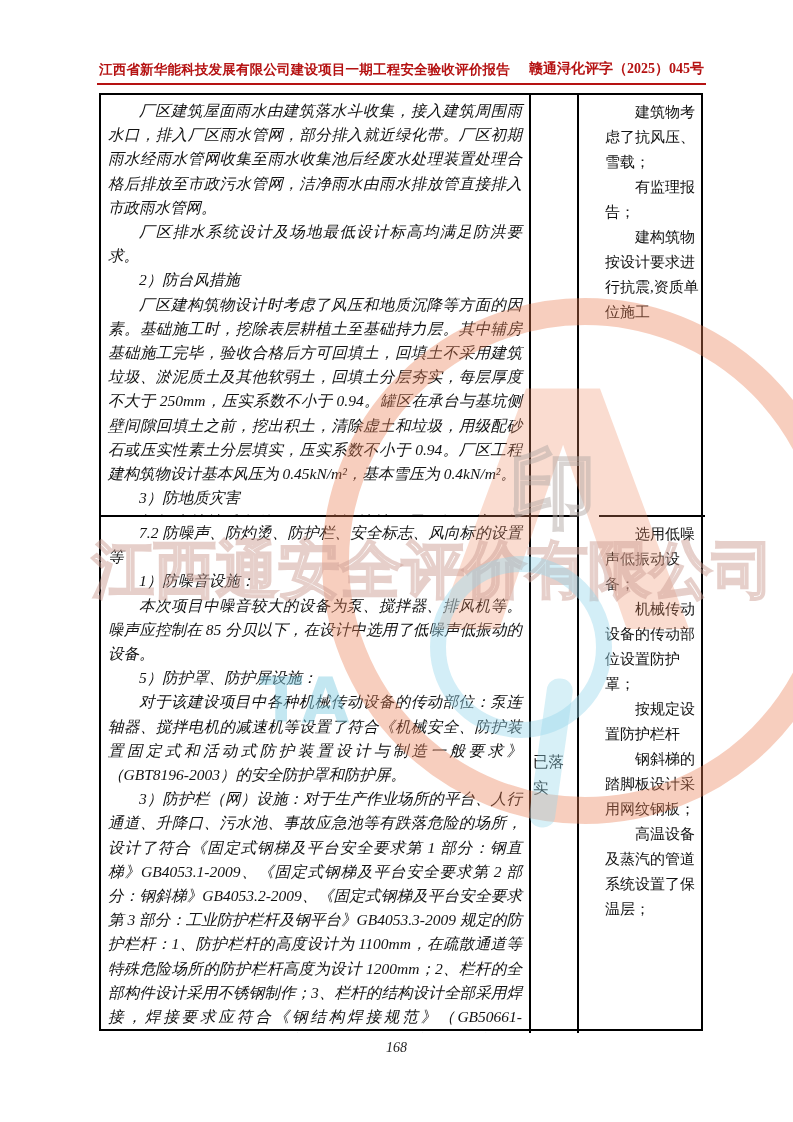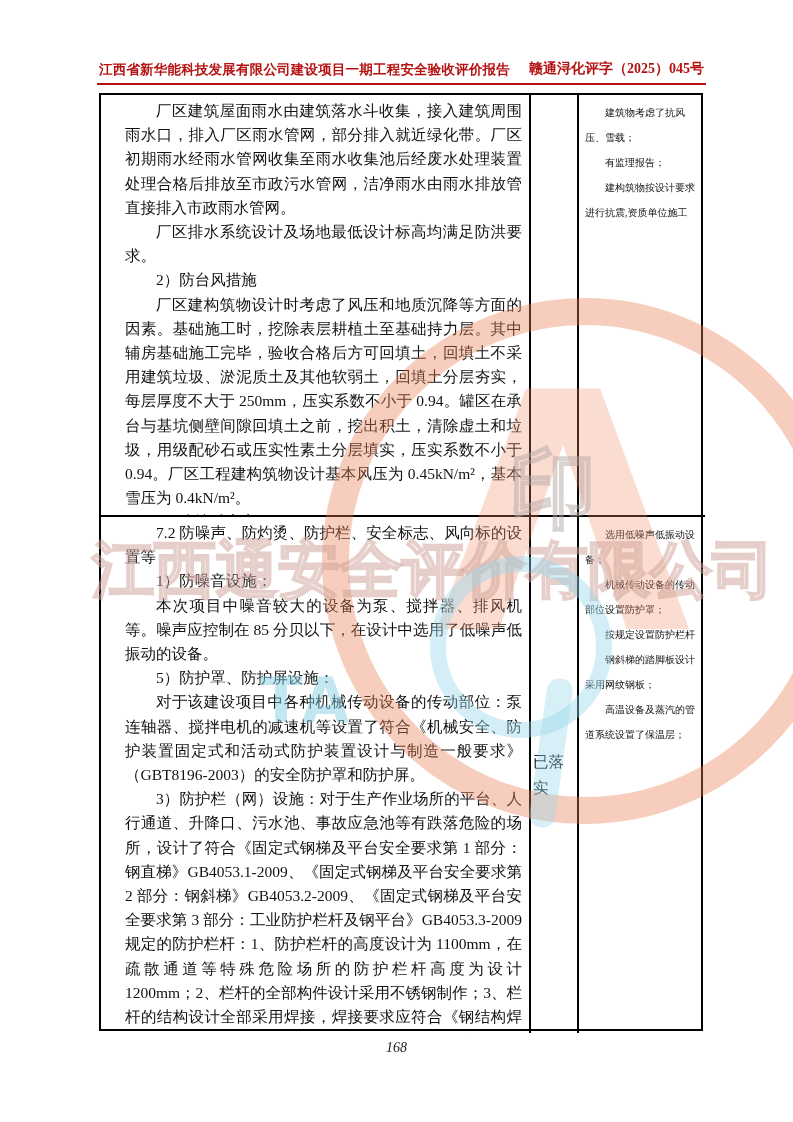--- a/index.html
+++ b/index.html
@@ -14,23 +14,23 @@
   .header-rule  { position:absolute; left:97px; top:83px; width:609px; border-top:2.5px solid #b51212; }
   
   .doc-table {
     position:absolute; left:99px; top:93px; width:604px; height:938px;
     display:grid; grid-template-columns:430px 48px 126px; grid-template-rows:422px 516px;
     border:2px solid #000; box-sizing:border-box; z-index:2; background:transparent;
   }
   .cell { box-sizing:border-box; overflow:hidden; border-right:2px solid #000; border-bottom:2px solid #000; }
   .cell.last-col { border-right:none; }
   .cell.last-row { border-bottom:none; }
-  .main-cell   { padding:4px 7px 2px 24px; font-size:15.5px; line-height:24.2px; }
+  .main-cell   { padding:4px 7px 2px 7px; font-size:15.5px; line-height:24.2px;font-style:italic; }
   .main-cell p { margin:0; text-indent:2em; text-align:justify; }
-  .remark-cell   { padding:5px 6px 10px 6px; font-size:10px; line-height:25px; }
+  .remark-cell   { padding:5px 6px 10px 6px; font-size:15px; line-height:25px;margin-left:20px; }
   .remark-cell p { margin:0; text-indent:2em; text-align:left; }
   .status-cell { display:flex; align-items:center; justify-content:flex-start; font-size:15.5px; line-height:26px; padding:2px; }
   .gap-r1-3 { margin-top:218px; }
   .gap-r2-2 { margin-top:12px; }
   .gap-r2-3 { margin-top:44px; }
   .gap-r2-4 { margin-top:26px; }
   .gap-r2-5 { margin-top:8px; }
   
   .page-number { position:absolute; left:0; right:0; top:1040px; text-align:center; font-size:14px; color:#222;font-style:italic; }
   

